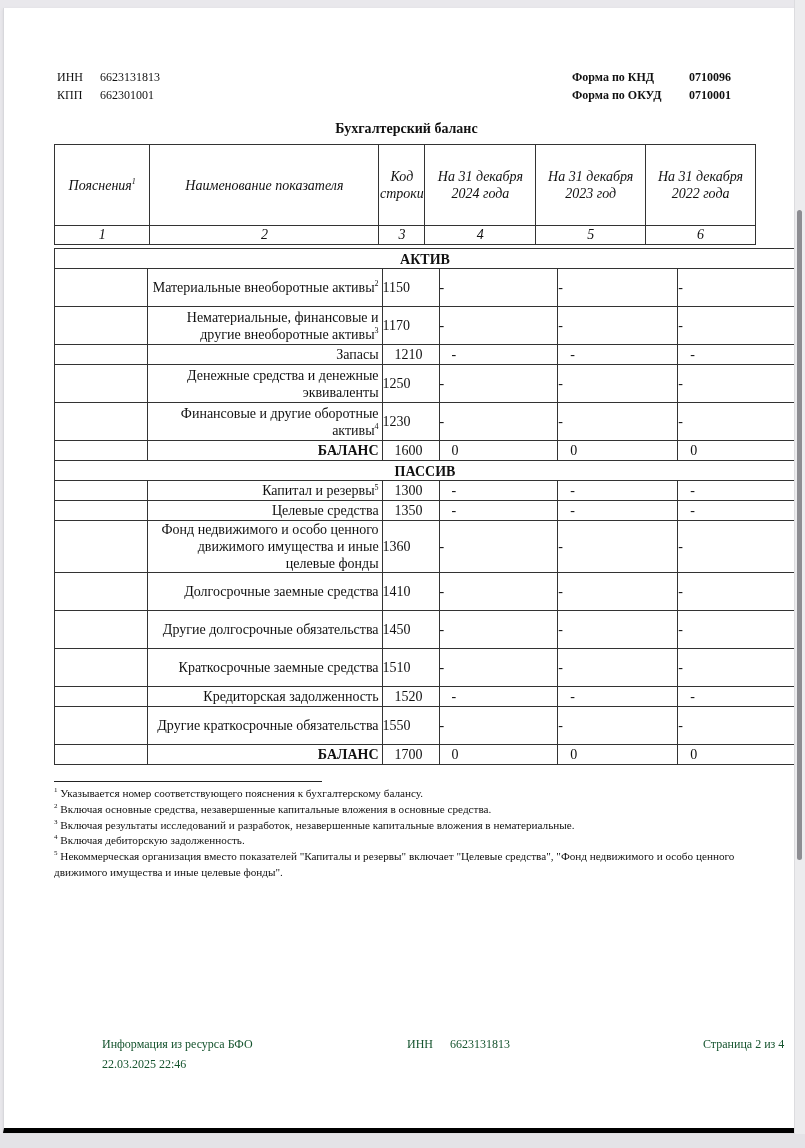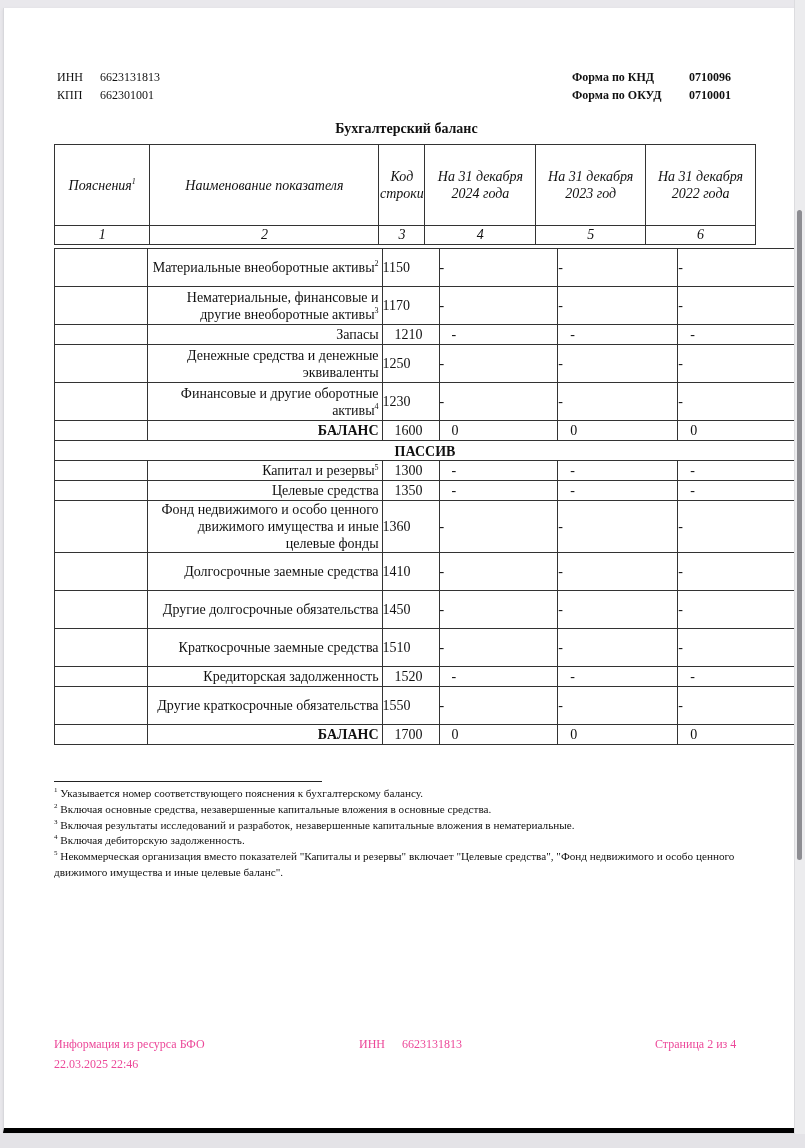--- a/index.html
+++ b/index.html
@@ -112,21 +112,22 @@
       width: 735px;
       font-size: 11.2px;
       line-height: 15.8px;
     }
     .footnotes sup { font-size: 7px; top: 0; }
 
     .footer {
       position: absolute;
       font-size: 12px;
       line-height: 20px;
-      color: #ec4899;
+      color: #14532d;
+      margin-left: 48px;
     }
     .footer-left { left: 50px; top: 1026px; }
     .footer-mid { left: 355px; top: 1026px; }
     .footer-mid .lab { display: inline-block; width: 40px; }
     .footer-right { left: 651px; top: 1026px; }
   </style>
 </head>
 <body>
 
 <div class="page">
@@ -187,20 +188,23 @@
   <table class="body-table">
     <colgroup>
       <col style="width:93px">
         <col style="width:235px">
         <col style="width:57px">
       <col style="width:119px">
         <col style="width:120px">
         <col style="width:118px">
     </colgroup>
     <tbody id="balance-body">
+        <tr class="section">
+          <td colspan="6">АКТИВ</td>
+        </tr>
         <tr class="r2">
           <td></td>
           <td class="name"><span>Материальные внеоборотные активы</span><sup>2</sup></td>
           <td class="code">1150</td>
           <td class="val">-</td>
           <td class="val">-</td>
           <td class="val">-</td>
         </tr>
         <tr class="r2">
           <td></td>
@@ -319,21 +323,21 @@
         </tr>
       </tbody>
   </table>
 
   <div class="fn-rule"></div>
   <div class="footnotes" id="footnotes">
       <div><sup>1</sup> <span>Указывается номер соответствующего пояснения к бухгалтерскому балансу.</span></div>
       <div><sup>2</sup> <span>Включая основные средства, незавершенные капитальные вложения в основные средства.</span></div>
       <div><sup>3</sup> <span>Включая результаты исследований и разработок, незавершенные капитальные вложения в нематериальные.</span></div>
       <div><sup>4</sup> <span>Включая дебиторскую задолженность.</span></div>
-      <div><sup>5</sup> <span>Некоммерческая организация вместо показателей "Капиталы и резервы" включает "Целевые средства", "Фонд недвижимого и особо ценного движимого имущества и иные целевые баланс".</span></div>
+      <div><sup>5</sup> <span>Некоммерческая организация вместо показателей "Капиталы и резервы" включает "Целевые средства", "Фонд недвижимого и особо ценного движимого имущества и иные целевые фонды".</span></div>
     </div>
 
   <div class="footer footer-left">
     <div>Информация из ресурса БФО</div>
     <div>22.03.2025 22:46</div>
   </div>
   <div class="footer footer-mid">
     <span class="lab">ИНН</span>
     <span>6623131813</span>
   </div>

